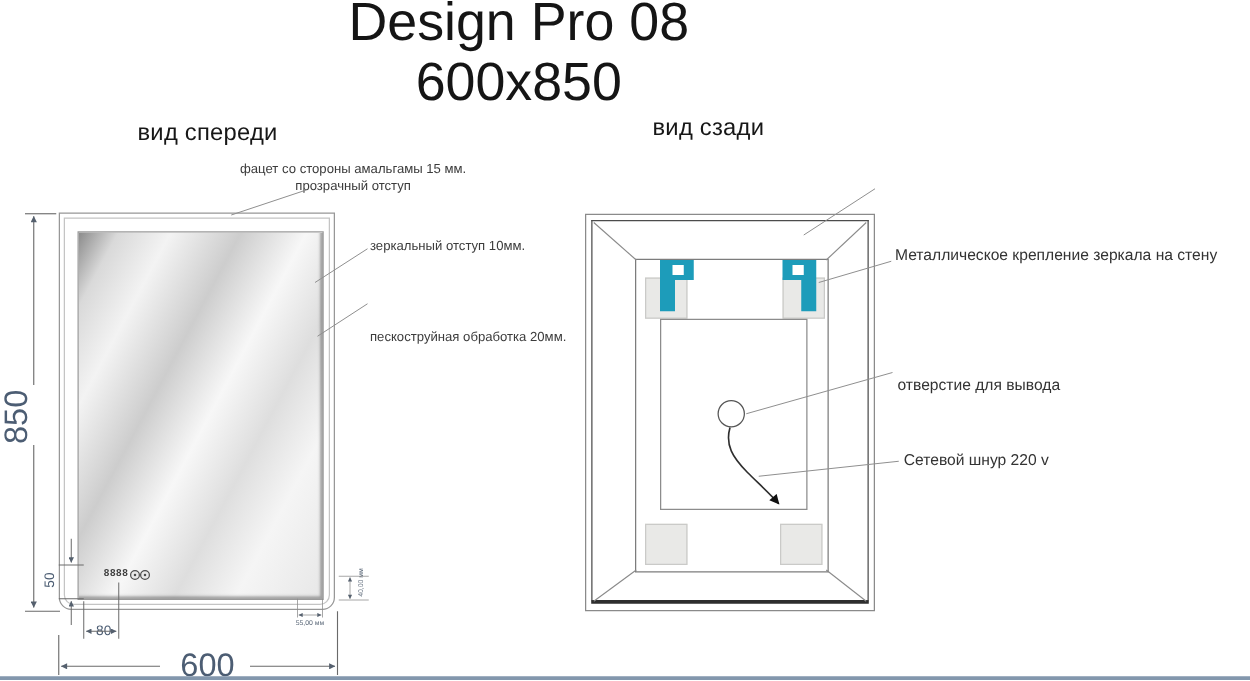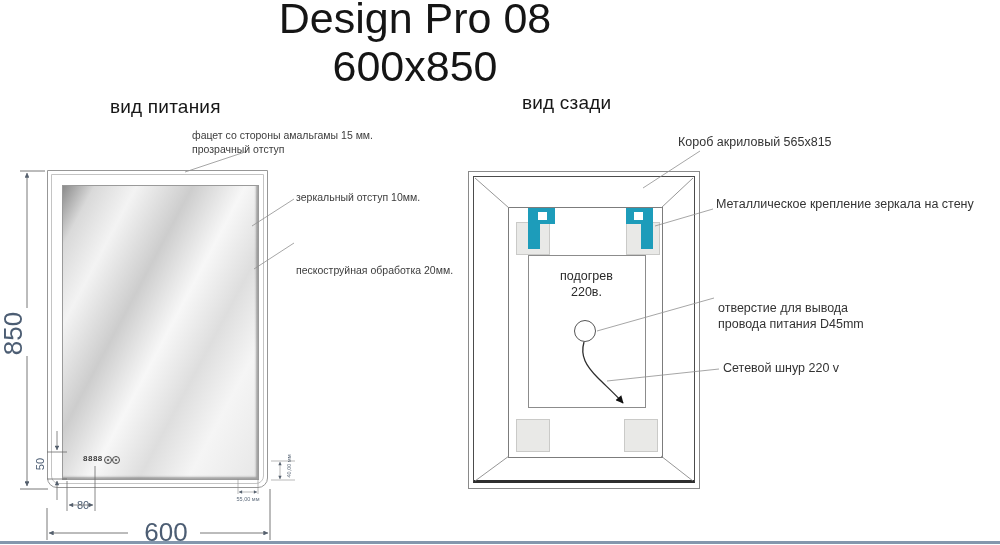--- a/index.html
+++ b/index.html
@@ -3,21 +3,21 @@
 <meta charset="utf-8">
 <style>
   html,body{margin:0;padding:0;background:#fff;}
   .canvas{position:relative;width:1000px;height:545px;background:#ffffff;overflow:hidden;
           font-family:"Liberation Sans","DejaVu Sans",sans-serif;color:#1b1b1b;}
   .abs{position:absolute;}
   
   .main-title{left:115px;top:-6px;width:600px;text-align:center;font-size:43px;line-height:48px;color:#151515;}
   .view-heading{font-size:19px;color:#171717;letter-spacing:.2px;}
   
-  .note{font-size:10.5px;line-height:13.5px;color:#3c3c3c;}
+  .note{font-size:10.5px;line-height:13.5px;color:#3c3c3c;text-align:center;}
   .note-lg{font-size:12.5px;line-height:16px;color:#333;}
   
   .dim{color:#4c5d73;}
   .dim-lg{font-size:26px;}
   .dim-sm{font-size:11px;}
   .dim-xs{font-size:5.5px;color:#5d6a7a;}
   .rot{transform:rotate(-90deg);}
   .ctr{text-align:center;}
   
   .fv-outer{left:47px;top:170px;width:219px;height:316px;border:1px solid #979797;border-radius:0 0 10px 10px;background:#fff;}
@@ -43,21 +43,21 @@
 </style>
 </head>
 <body>
 
 <div class="canvas">
 
   <div class="abs main-title">
     <div>Design Pro 08</div>
     <div>600x850</div>
   </div>
-  <div class="abs view-heading" style="left:110px;top:96px;">вид питания</div>
+  <div class="abs view-heading" style="left:110px;top:96px;">вид спереди</div>
   <div class="abs view-heading" style="left:522px;top:92px;">вид сзади</div>
 
   <div class="abs fv-outer">
     <div class="abs fv-mid">
       <div class="abs fv-glass"></div>
     </div>
   </div>
   <div class="abs clock">8888</div>
   <div class="abs sensor" style="left:104px;top:456px;"></div>
   <div class="abs sensor" style="left:112px;top:456px;"></div>
@@ -91,33 +91,27 @@
     <div class="abs" style="left:538px;top:212px;width:9px;height:8px;background:#fff;"></div>
     <div class="abs teal" style="left:528px;top:224px;width:12px;height:25px;"></div>
   </div>
   <div>
     <div class="abs teal" style="left:626px;top:208px;width:27px;height:16px;"></div>
     <div class="abs" style="left:634px;top:212px;width:9px;height:8px;background:#fff;"></div>
     <div class="abs teal" style="left:641px;top:224px;width:12px;height:25px;"></div>
   </div>
 
   <div class="abs heater"></div>
-  <div class="abs heater-label">
-    <div>подогрев</div>
-    <div>220в.</div>
-  </div>
   <div class="abs hole"></div>
 
-  <div class="abs note-lg" style="left:678px;top:134px;">Короб акриловый 565x815</div>
   <div class="abs note-lg" style="left:716px;top:196px;">
     <div>Металлическое крепление зеркала на стену</div>
   </div>
   <div class="abs note-lg" style="left:718px;top:268px;margin-top:32px;">
     <div>отверстие для вывода</div>
-    <div>провода питания D45mm</div>
   </div>
   <div class="abs note-lg" style="left:723px;top:360px;">Сетевой шнур 220 v</div>
 
   <svg class="overlay" width="1000" height="545" viewBox="0 0 1000 545">
     <defs>
       <marker id="arr" viewBox="0 0 10 10" refX="9.5" refY="5" markerWidth="8" markerHeight="5.5" orient="auto-start-reverse">
         <path d="M0,0 L10,5 L0,10 z" fill="#55606e"></path>
       </marker>
       <marker id="arrd" viewBox="0 0 10 10" refX="9" refY="5" markerWidth="7" markerHeight="6" orient="auto">
         <path d="M0,0 L10,5 L0,10 z" fill="#111"></path>

